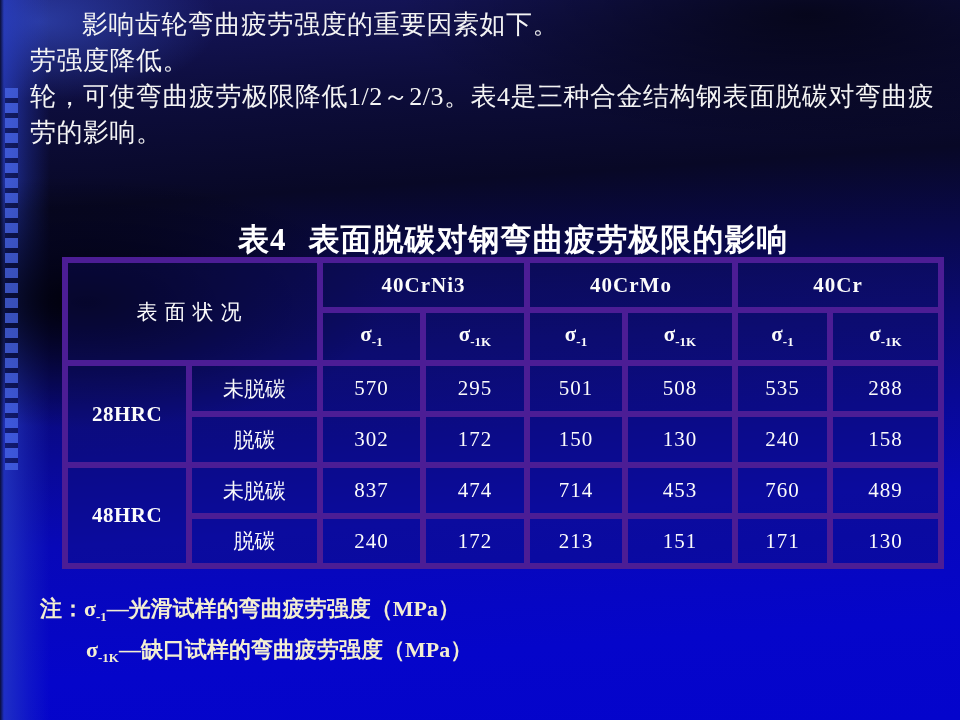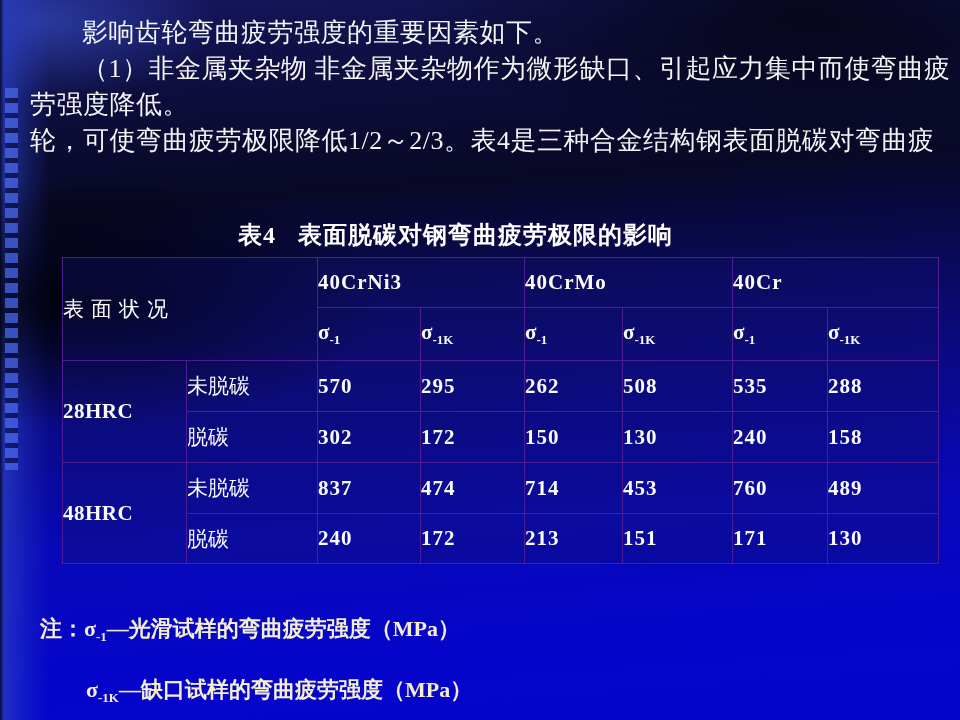--- a/index.html
+++ b/index.html
@@ -14,72 +14,72 @@
       linear-gradient(to right, rgba(40,62,196,0.80) 0px, rgba(40,62,196,0.30) 28px, rgba(40,62,196,0) 50px),
       radial-gradient(ellipse 180px 80px at 4% 3%, rgba(60,90,220,0.55) 0%, rgba(60,90,220,0) 100%),
       linear-gradient(176deg, #16165e 0%, #0d0d3c 14%, #080826 27%, #0a0a72 48%, #0808b8 70%, #0505ca 87%, #0404cc 100%);
   }
   .squares{
     position:absolute; left:5px; top:88px; width:13px; height:382px;
     background:repeating-linear-gradient(to bottom,
       rgba(72,102,232,0.75) 0px, rgba(72,102,232,0.75) 10px,
       rgba(8,12,56,0.55) 10px, rgba(8,12,56,0.55) 15px);
   }
-  .para-block{ position:absolute; top:15px; left:30px; right:16px; }
+  .para-block{ position:absolute; top:7px; left:30px; right:16px; }
   .pline{
     color:#f4f4f4; font-size:26px; line-height:36px; height:36px;
     white-space:nowrap; letter-spacing:0.5px;
   }
   .pline.indent{ padding-left:52px; }
   .tbl-title{
     position:absolute; top:219px; left:238px;
-    color:#ffffff; font-size:24px; font-weight:bold; letter-spacing:1px;
+    color:#ffffff; font-size:31px; font-weight:bold; letter-spacing:1px;
     white-space:nowrap;
   }
   .tbl-title .gap{ display:inline-block; width:22px; }
   table.tbl{
     position:absolute; top:257px; left:62px; width:876px;
     border-collapse:collapse; table-layout:fixed;
     background:rgba(16,16,110,0.35);
   }
   table.tbl td{
-    border:1px solid #4c1d95;
-    text-align:left; vertical-align:middle;
+    border:6px solid #4c1d95;
+    text-align:center; vertical-align:middle;
     color:#fbfbfb; font-size:21px;
     overflow:hidden;
   }
   tr.r-steel{ height:50px; }
   tr.r-sigma{ height:53px;padding-left:11px; }
   tr.r-data1, tr.r-data2, tr.r-data3{ height:51px; }
   tr.r-data4{ height:50px; }
   .c-surface{ letter-spacing:7px; font-size:22px;margin-top:36px; }
   .c-steel{ font-weight:bold; letter-spacing:1px; }
   .c-sig{ font-weight:bold; }
   .c-sig .ss{ font-size:13px; font-weight:bold; }
   .c-hard{ font-weight:bold; letter-spacing:0.5px; }
   .c-cond{ font-size:22px;border-radius:16px; }
-  .c-num{ font-weight:bold; letter-spacing:1px; }
+  .c-num{ font-weight:normal; letter-spacing:1px; }
   .notes{
     position:absolute; left:40px; top:592px;
     color:#f3eed2; font-weight:bold; font-size:22px; line-height:33px;
   }
-  .notes .nline{ white-space:nowrap;margin-top:20px; }
+  .notes .nline{ white-space:nowrap; }
   .notes .nline2{ padding-left:46px; }
   .notes sub{ font-size:13px; }
 </style>
 </head>
 <body>
 
 <div class="squares"></div>
 
 <div class="para-block">
   <div class="pline indent">影响齿轮弯曲疲劳强度的重要因素如下。</div>
-  <div class="pline indent">（1）非金属夹杂物 非金属夹杂物作为微形缺口、引起应力集中而使弯曲疲</div>
   <div class="pline">劳强度降低。</div>
   <div class="pline">轮，可使弯曲疲劳极限降低1/2～2/3。表4是三种合金结构钢表面脱碳对弯曲疲</div>
+  <div class="pline">劳的影响。</div>
 </div>
 
 <div class="tbl-title">
   <span>表4</span><span class="gap"></span><span>表面脱碳对钢弯曲疲劳极限的影响</span>
 </div>
 
 <table class="tbl">
   <colgroup>
     <col style="width:124px">
       <col style="width:131px">
@@ -103,21 +103,21 @@
     <td class="c-sig"><span>σ</span><sub class="ss">-1</sub></td>
     <td class="c-sig"><span>σ</span><sub class="ss">-1K</sub></td>
     <td class="c-sig"><span>σ</span><sub class="ss">-1</sub></td>
     <td class="c-sig"><span>σ</span><sub class="ss">-1K</sub></td>
   </tr>
   <tr class="r-data1">
     <td class="c-hard" rowspan="2">28HRC</td>
     <td class="c-cond">未脱碳</td>
     <td class="c-num">570</td>
     <td class="c-num">295</td>
-    <td class="c-num">262</td>
+    <td class="c-num">501</td>
     <td class="c-num">508</td>
     <td class="c-num">535</td>
     <td class="c-num">288</td>
   </tr>
   <tr class="r-data2">
     <td class="c-cond">脱碳</td>
     <td class="c-num">302</td>
     <td class="c-num">172</td>
     <td class="c-num">150</td>
     <td class="c-num">130</td>

